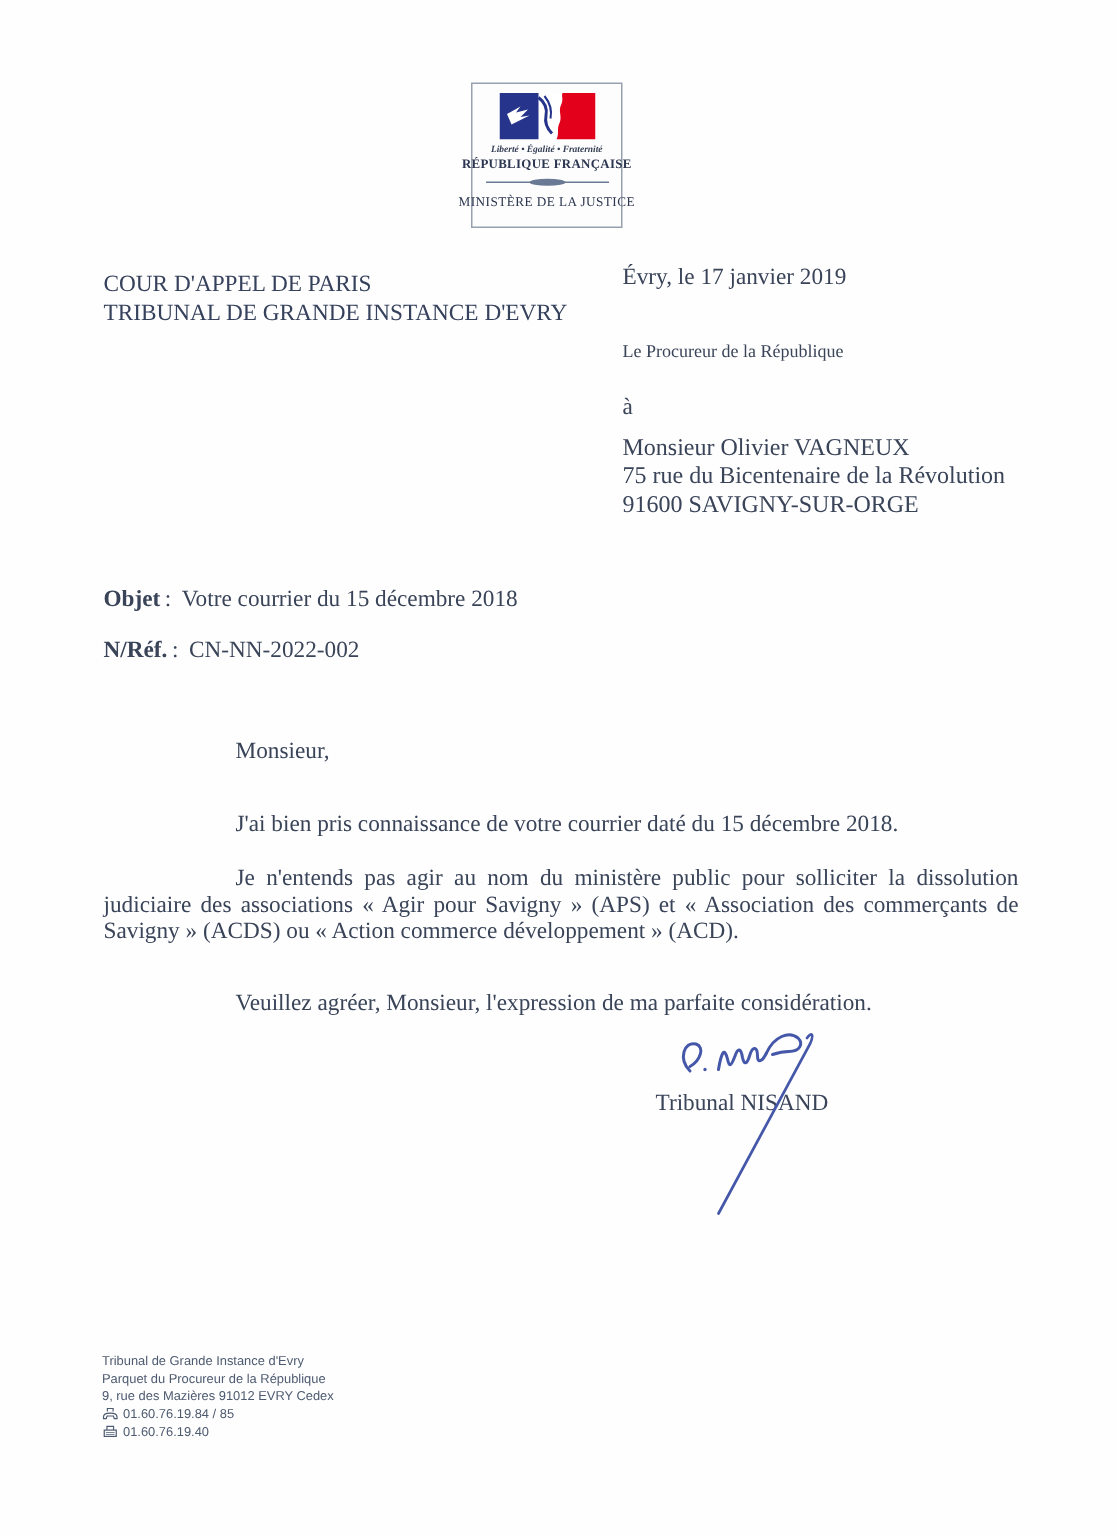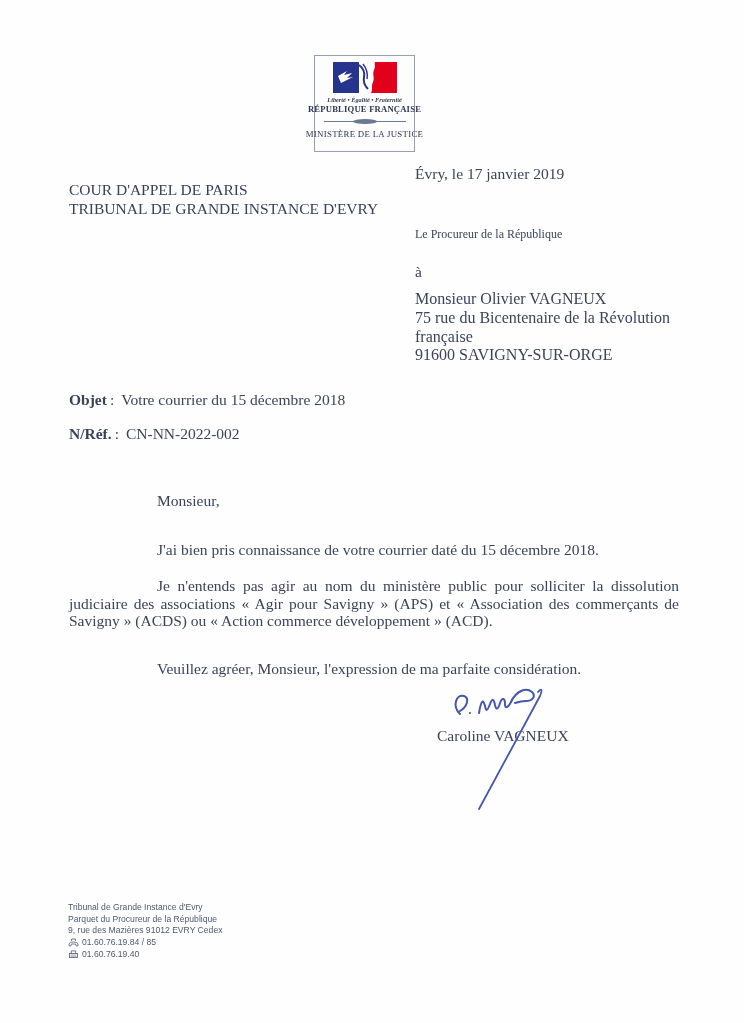--- a/index.html
+++ b/index.html
@@ -22,21 +22,21 @@
     display:flex;flex-direction:column;align-items:center;
     padding-top:6px;
     background:#fdfdfd;
   }
   .logo-motto{font-size:6.3px;font-style:italic;font-weight:bold;color:#323c52;margin-top:3px;white-space:nowrap;}
   .logo-republic{font-size:8.6px;font-weight:bold;color:#2c3650;letter-spacing:.2px;margin-top:1px;white-space:nowrap;}
   .logo-ministry{font-size:8.8px;color:#2c3650;letter-spacing:.3px;margin-top:3px;white-space:nowrap;}
 
   
   .sender{left:69px;top:181px;font-size:15.5px;line-height:18.5px;color:#36415c;white-space:nowrap;}
-  .dateline{left:415px;top:165px;font-size:15.5px;white-space:nowrap;}
+  .dateline{left:415px;top:176px;font-size:15.5px;white-space:nowrap;}
   .procureur{left:415px;top:227px;font-size:12px;white-space:nowrap;}
   .to-particle{left:415px;top:263px;font-size:15.5px;}
   .recipient{left:415px;top:290px;font-size:16px;line-height:18.8px;}
 
   .meta-line{left:69px;font-size:15.5px;white-space:nowrap;}
   .meta-label{font-weight:bold;}
   .meta-sep{margin-left:3px;}
   .meta-value{margin-left:7px;}
 
   
@@ -84,21 +84,20 @@
     <div class="logo-ministry">MINISTÈRE DE LA JUSTICE</div>
   </div>
 
   <div class="abs dateline">Évry, le 17 janvier 2019</div>
 
   <div class="abs procureur">Le Procureur de la République</div>
   <div class="abs to-particle">à</div>
   <div class="abs recipient">
     <div>Monsieur Olivier VAGNEUX</div>
     <div>75 rue du Bicentenaire de la Révolution</div>
-    <div>française</div>
     <div>91600 SAVIGNY-SUR-ORGE</div>
   </div>
 
   <div class="abs meta-line" style="top:391px;">
     <span class="meta-label">Objet</span><span class="meta-sep">:</span><span class="meta-value">Votre courrier du 15 décembre 2018</span>
   </div>
 
   <div class="abs meta-line" style="top:425px;">
     <span class="meta-label">N/Réf.</span><span class="meta-sep">:</span><span class="meta-value">CN-NN-2022-002</span>
   </div>
@@ -110,21 +109,21 @@
 
   <svg class="abs sig-svg" width="112" height="132" viewBox="0 0 112 132">
     <g stroke="#4557a9" stroke-width="2" fill="none" stroke-linecap="round">
       <path d="M16,28 C8,20 12,8 20,10 C26,12 23,21 16,25"></path>
       <circle cx="26" cy="27" r="1.1" fill="#4557a9" stroke="none"></circle>
       <path d="M35,27 C37,15 39,12 41,20 C42,25 43,26 46,18 C48,12 50,13 51,19 C52,24 54,24 56,17 C58,11 61,12 61,18 C61,23 64,22 67,16"></path>
       <path d="M67,16 C72,5 82,1 88,6 C92,10 89,15 82,15 C78,15 74,16 71,17"></path>
       <path d="M94,6 C97,2 99,3 96,10 L35,123" stroke-width="1.8"></path>
     </g>
   </svg>
-  <div class="abs sig-name">Caroline VAGNEUX</div>
+  <div class="abs sig-name">Tribunal NISAND</div>
 
   <div class="abs footer">
     <div>Tribunal de Grande Instance d'Evry</div>
     <div>Parquet du Procureur de la République</div>
     <div>9, rue des Mazières 91012 EVRY Cedex</div>
     <div class="footer-contact">
       <svg width="11" height="9" viewBox="0 0 11 9">
         <path d="M1,6.5 C1,3.2 10,3.2 10,6.5 L10,7.8 L8.2,7.8 L7.6,6 L3.4,6 L2.8,7.8 L1,7.8 Z" fill="none" stroke="#4d5a70" stroke-width="0.8"></path>
         <path d="M3.6,3 L3.6,1 L7.4,1 L7.4,3" fill="none" stroke="#4d5a70" stroke-width="0.8"></path>
       </svg>

